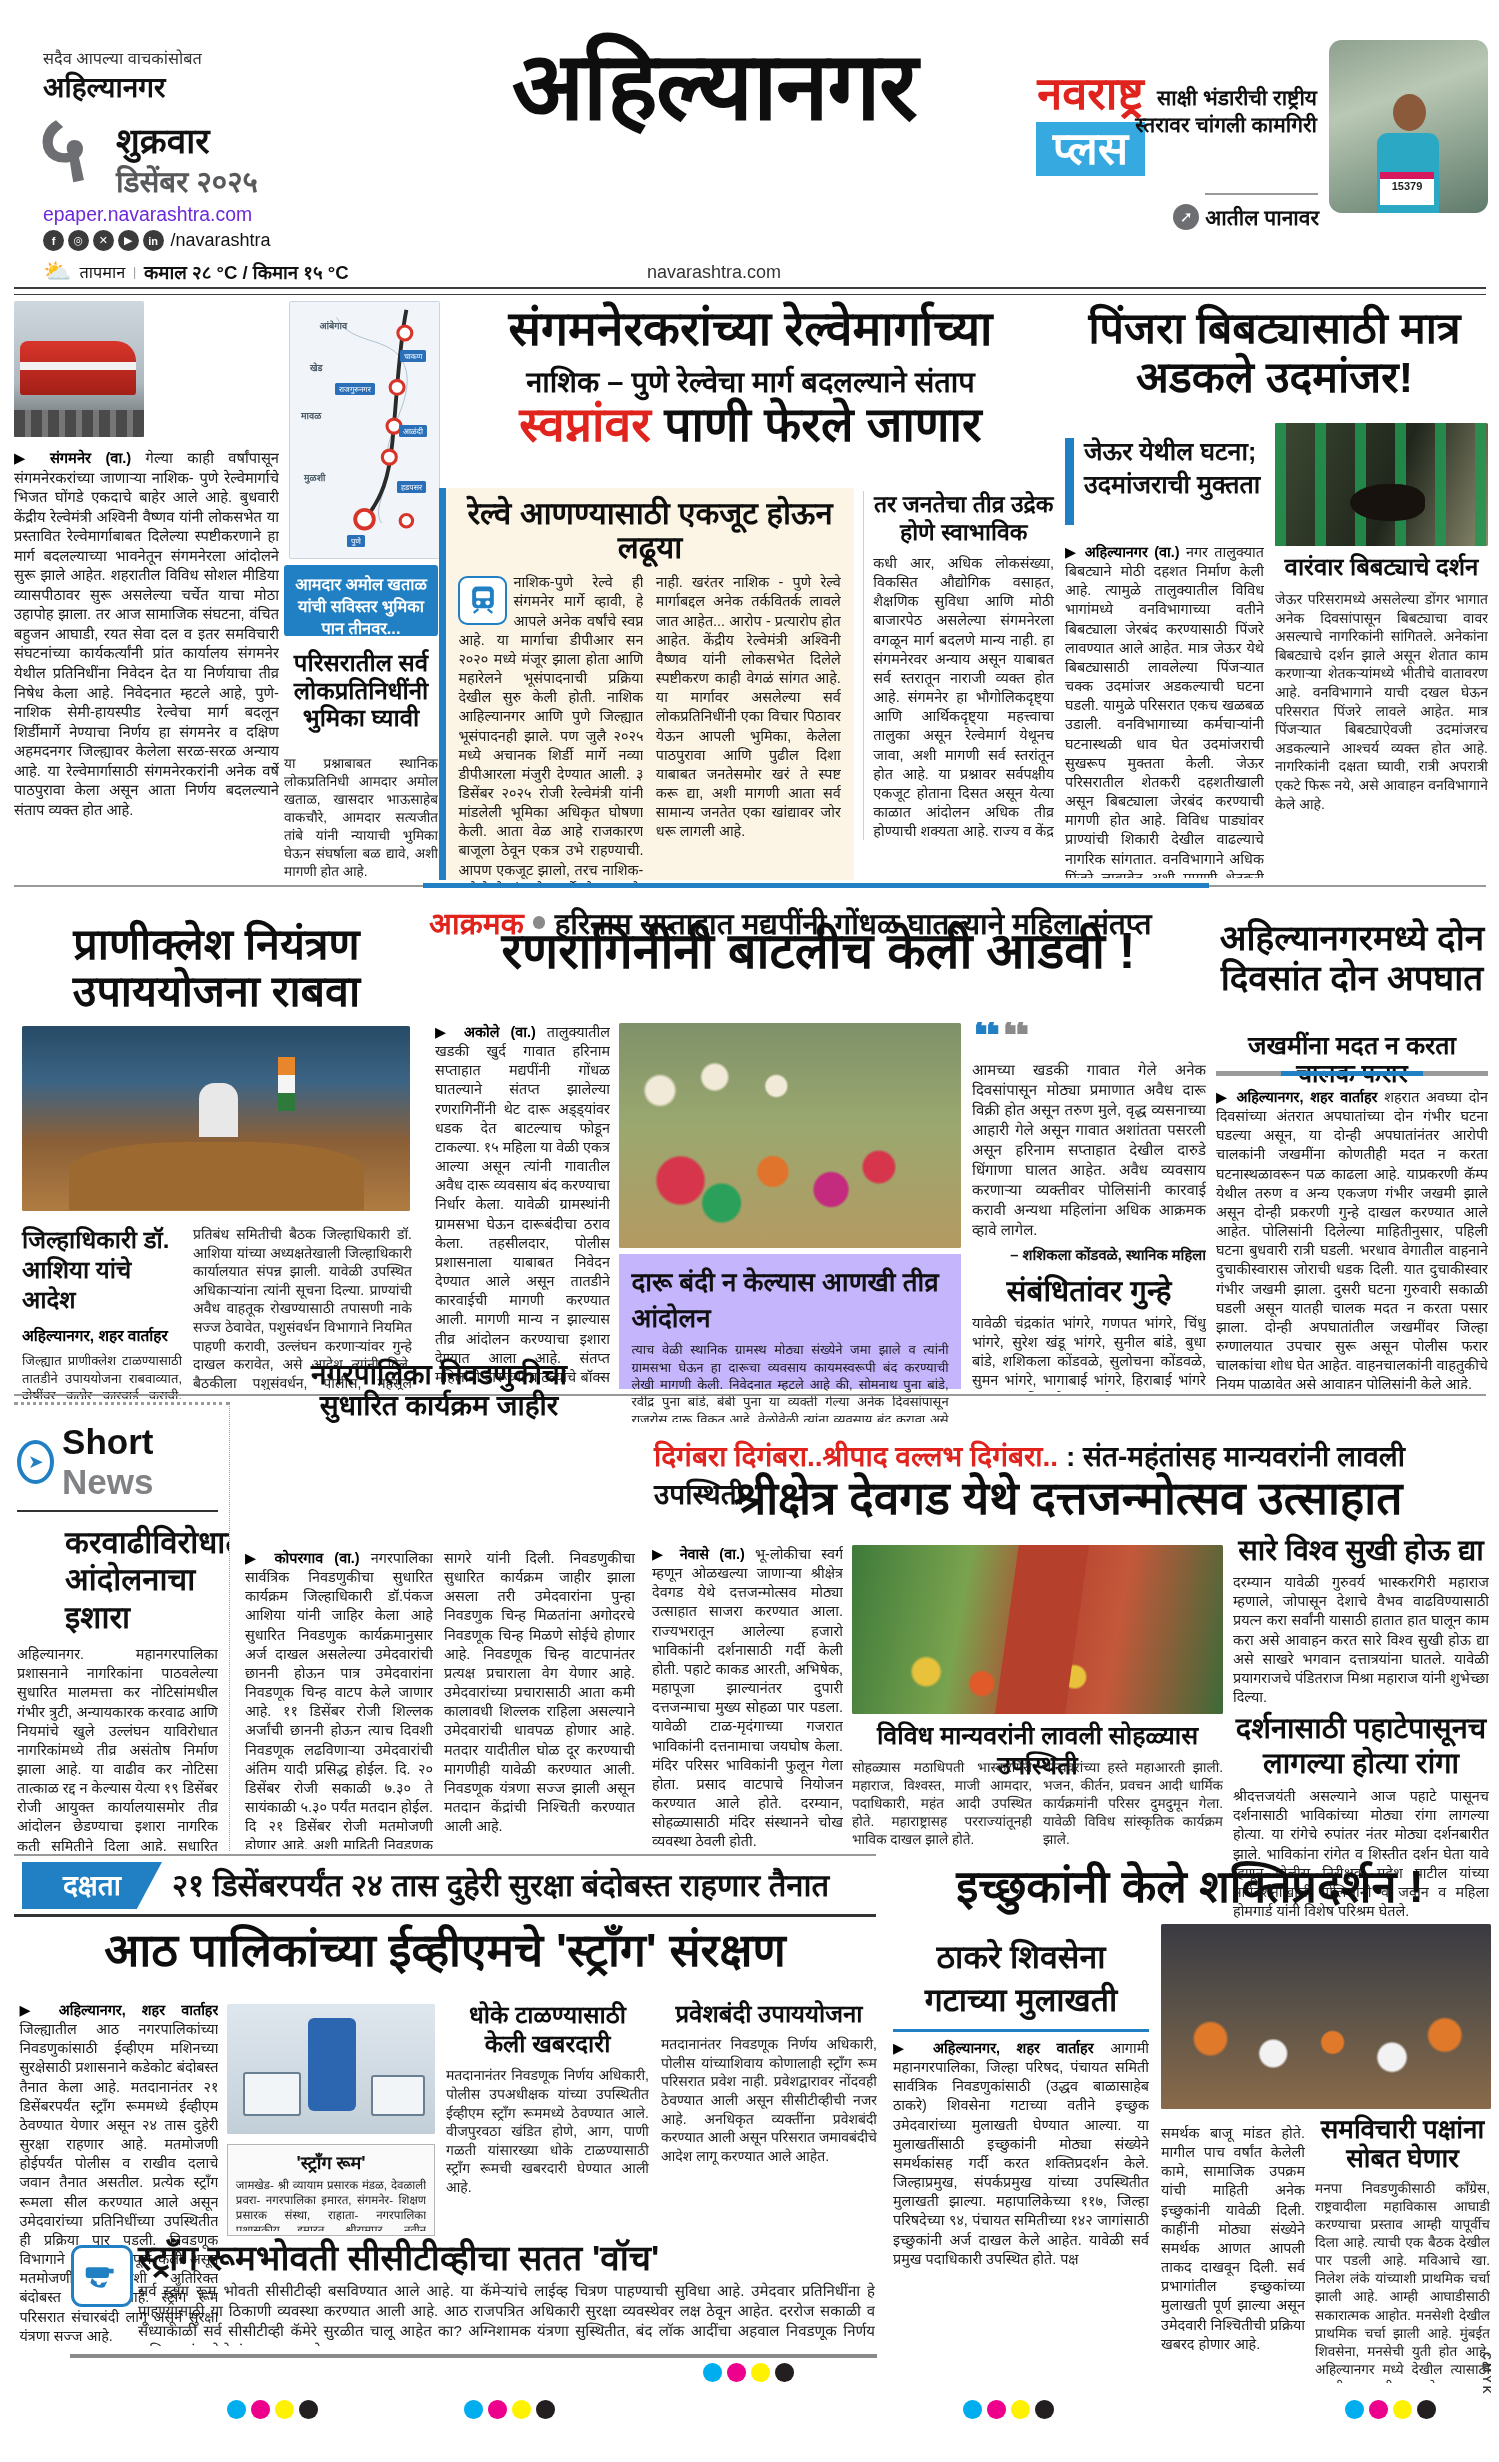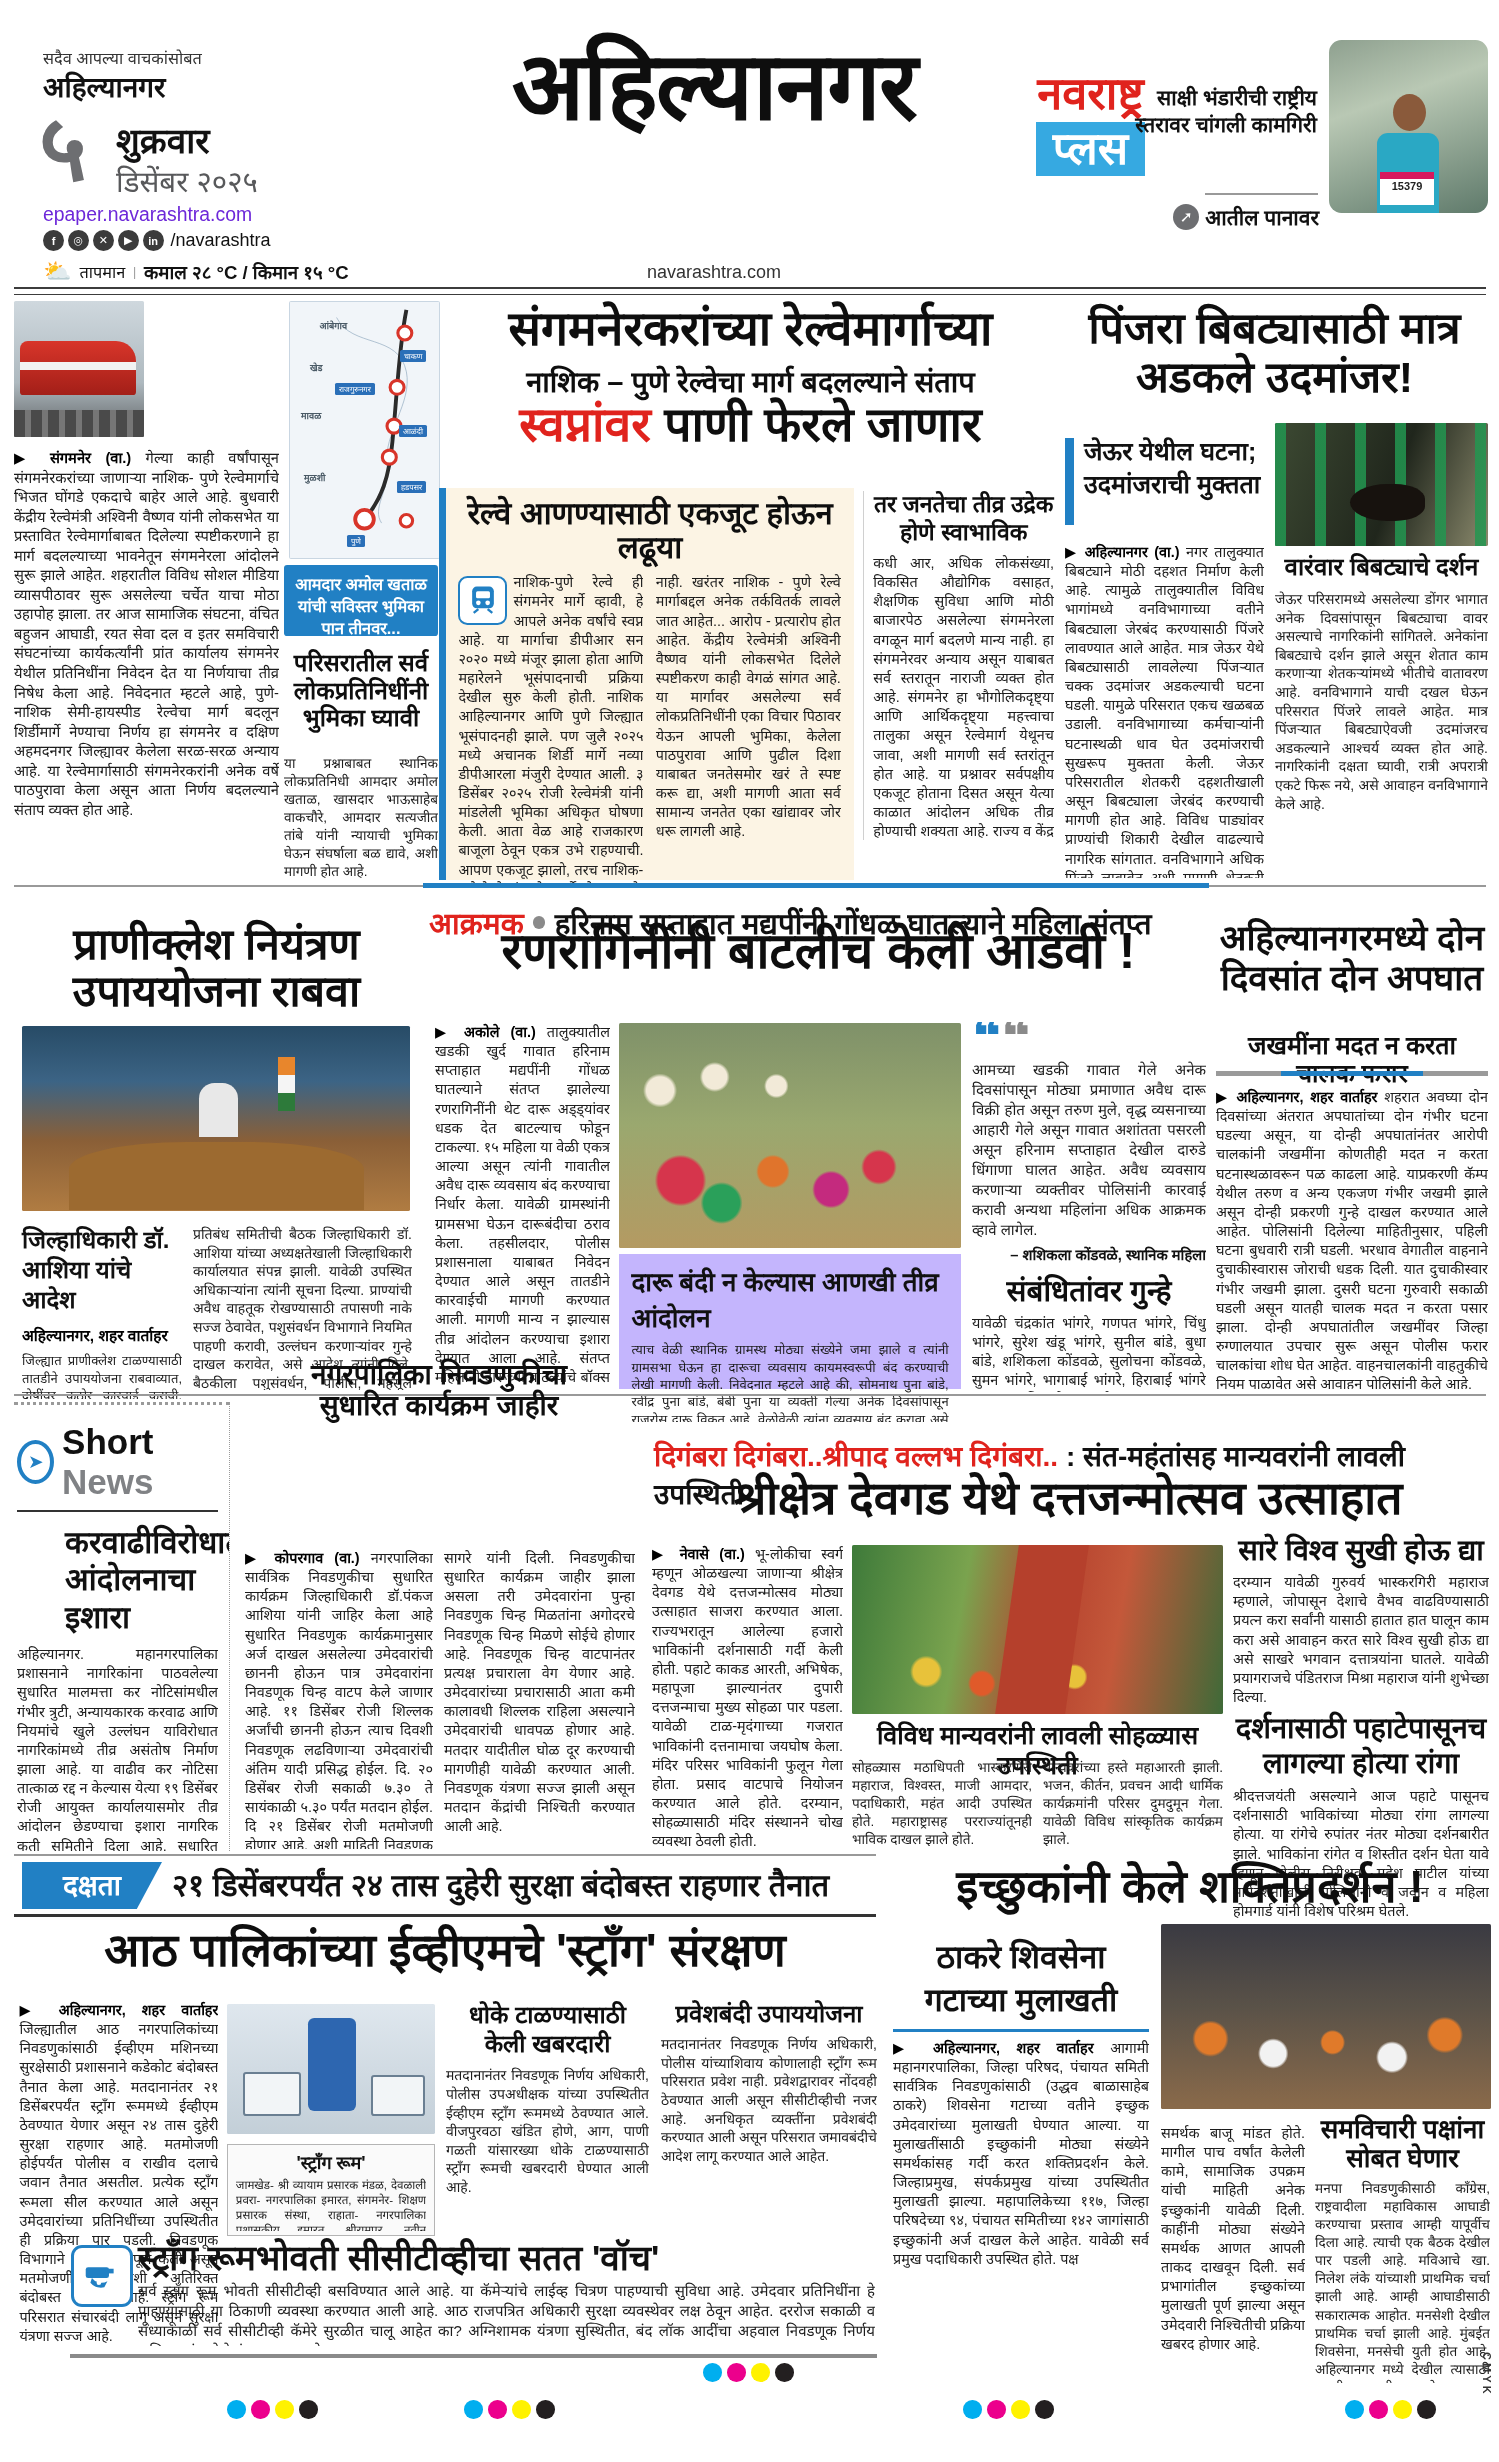--- a/index.html
+++ b/index.html
@@ -22,21 +22,21 @@
 </style>
 </head>
 <body>
 
 <div>
 
   <div class="abs" style="left:43px;top:47px;font-size:16.3px;color:#333;">सदैव आपल्या वाचकांसोबत</div>
   <div class="abs" style="left:43px;top:67px;font-size:28px;font-weight:900;">अहिल्यानगर</div>
   <div class="abs" style="left:39px;top:102px;font-size:92px;font-weight:900;color:#6d6e71;line-height:1;">५</div>
   <div class="abs" style="left:116px;top:116px;font-size:35px;font-weight:900;">शुक्रवार</div>
-  <div class="abs" style="left:116px;top:160px;font-size:29.5px;font-weight:400;color:#58595b;text-align:center;">डिसेंबर २०२५</div>
+  <div class="abs" style="left:116px;top:160px;font-size:29.5px;font-weight:700;color:#58595b;text-align:center;">डिसेंबर २०२५</div>
   <a class="abs" style="left:43px;top:203px;font-size:19.4px;color:#6d28d9;text-decoration:none;">epaper.navarashtra.com</a>
   <div class="abs" style="left:43px;top:230px;display:flex;align-items:center;">
     <span class="soc">f</span>
     <span class="soc">◎</span>
     <span class="soc">✕</span>
     <span class="soc">▶</span>
     <span class="soc">in</span>
     <span style="font-size:18px;margin-left:3.1px;">/navarashtra</span>
   </div>
   <div class="abs" style="left:43px;top:258px;display:flex;align-items:center;gap:7.8px;">

